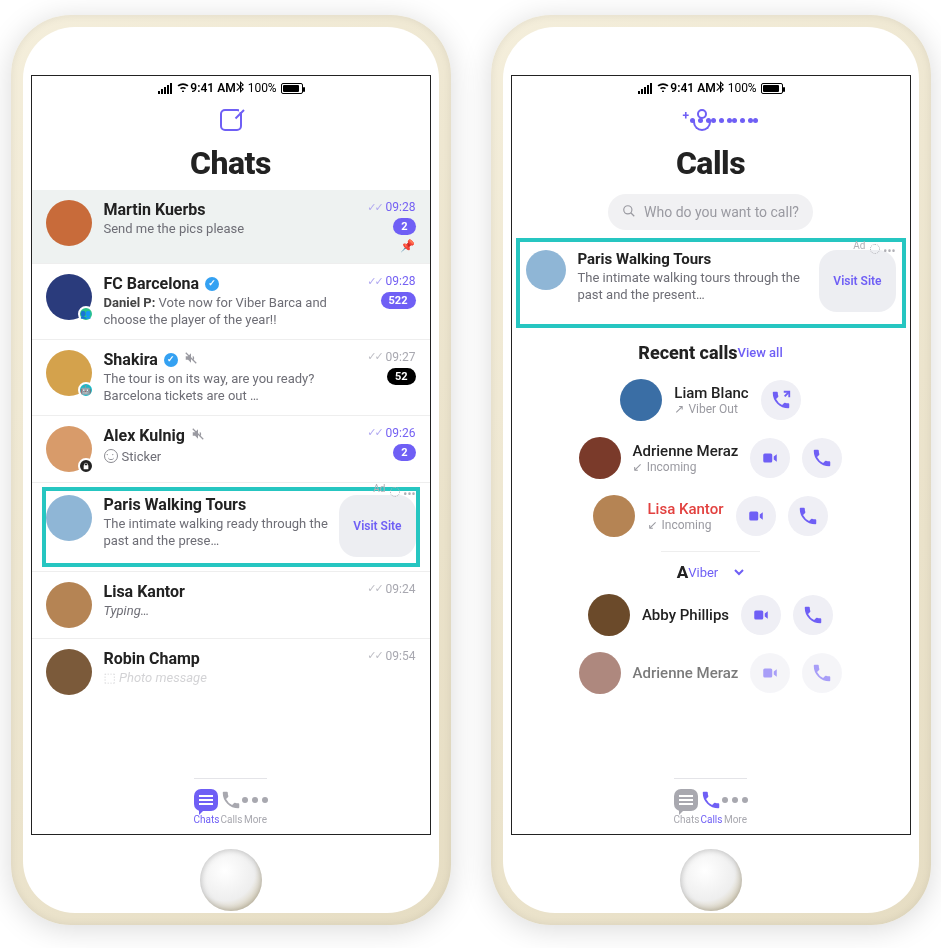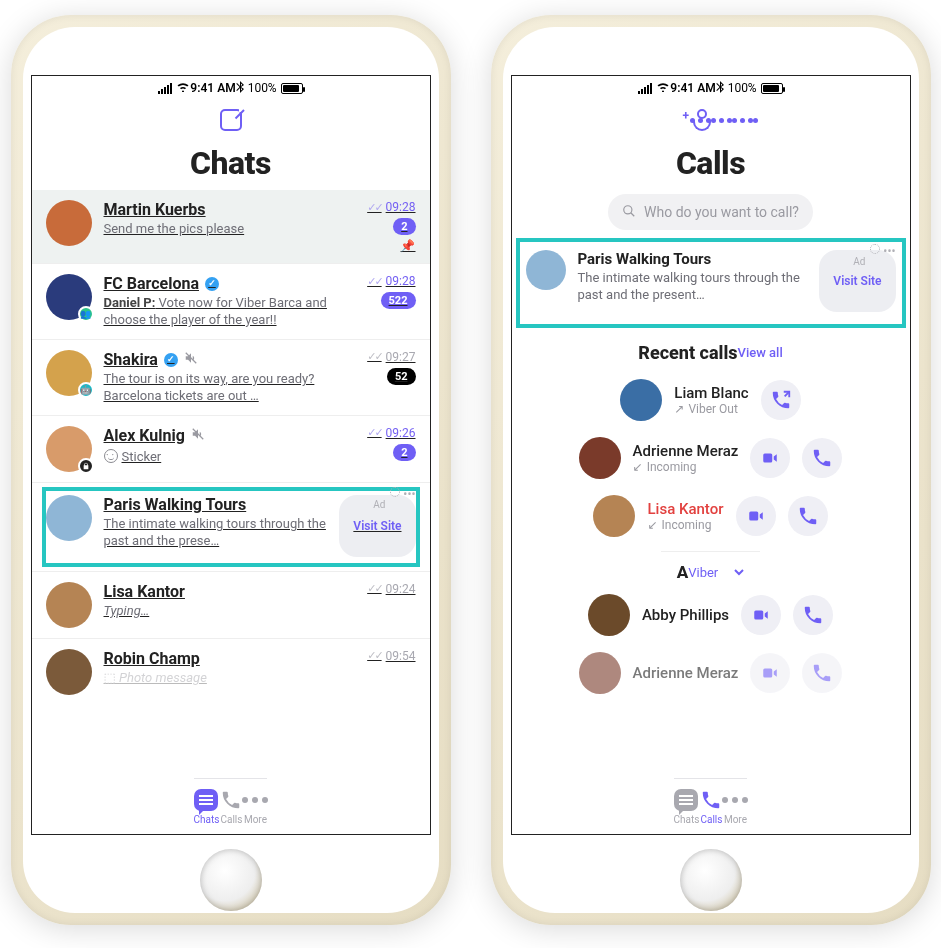--- a/index.html
+++ b/index.html
@@ -113,21 +113,21 @@
     background:#f1f1f3;
     border-radius: 18px;
     display:flex; align-items:center;
     padding: 0 14px;
     color:#9a9aa1;
     font-size:14px;
     gap:8px;
   }
 
   
-  .list { flex:1; overflow:hidden;text-decoration:underline; }
+  .list { flex:1; overflow:hidden; }
   .row {
     display:flex;
     padding: 10px 14px 10px 14px;
     border-bottom: 1px solid #eee;
     position:relative;
   }
   .row.selected { background:#eef2f1; }
   .avatar {
     width:46px; height:46px; border-radius:50%;
     flex-shrink:0;
@@ -173,21 +173,21 @@
   .pin-icon { color:#bdbdc4; font-size:12px; }
 
   
   .ad-frame {
     position:absolute;
     left:10px; right:10px; top:4px; bottom:4px;
     border:4px solid #26c6c1;
     pointer-events:none;
   }
   .ad-row { border-bottom:1px solid #eee; padding:12px 14px 14px; }
-  .ad-label { position:absolute; right:44px; top:16px; font-size:10px; color:#b0b0b6;}
+  .ad-label { position:absolute; right:44px; top:0; font-size:10px; color:#b0b0b6;}
   .ad-dots { position:absolute; right:14px; top:4px; font-size:12px; color:#b0b0b6;}
   .ad-spinner { position:absolute; right:30px; top:4px; width:10px;height:10px; border:1px dotted #b0b0b6; border-radius:50%;}
   .visit-btn {
     background:#edeef2; color:#6f5ff5;
     font-size:12px; font-weight:600;
     padding:24px 14px; border-radius:18px;
     align-self:center;
   }
 
   
@@ -404,21 +404,21 @@
         </div>
 
         <div class="row ad-row" style="position:relative;">
           <div class="ad-frame"></div>
           <div class="avatar" style="background:#8fb6d6"></div>
           <div class="row-main">
             <span class="ad-label">Ad</span>
             <span class="ad-spinner"></span>
             <span class="ad-dots">•••</span>
             <div class="row-title">Paris Walking Tours</div>
-            <div class="row-sub">The intimate walking tours through the past and the prese…</div>
+            <div class="row-sub">The intimate walking ready through the past and the prese…</div>
           </div>
           <div class="visit-btn">Visit Site</div>
         </div>
 
         <div class="row">
           <div class="avatar" style="background:#b58454"></div>
           <div class="row-main">
             <div class="row-title">Lisa Kantor</div>
             <div class="row-sub"><i>Typing…</i></div>
           </div>

